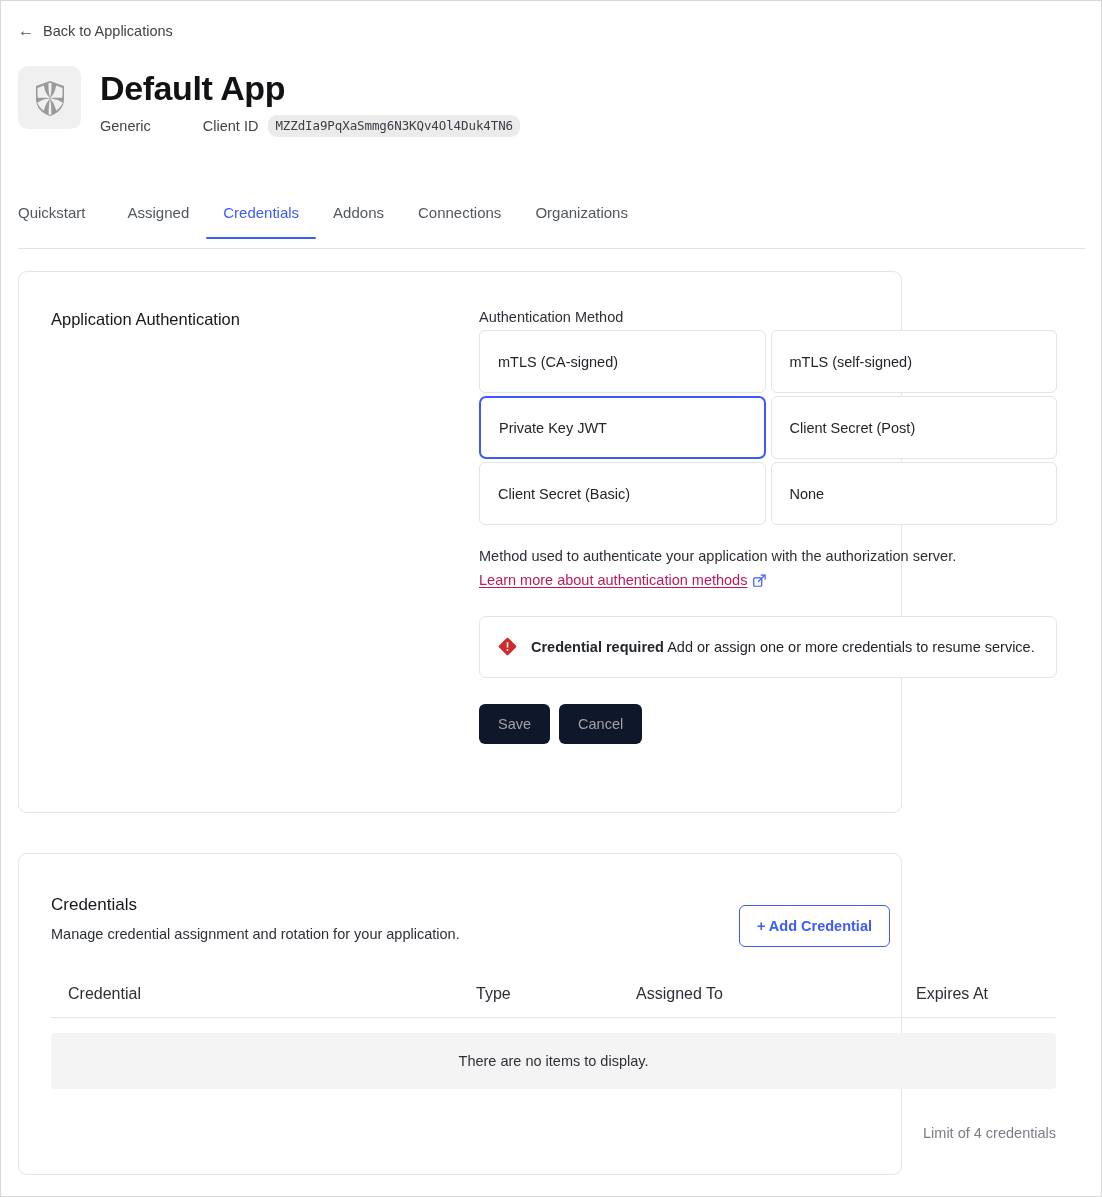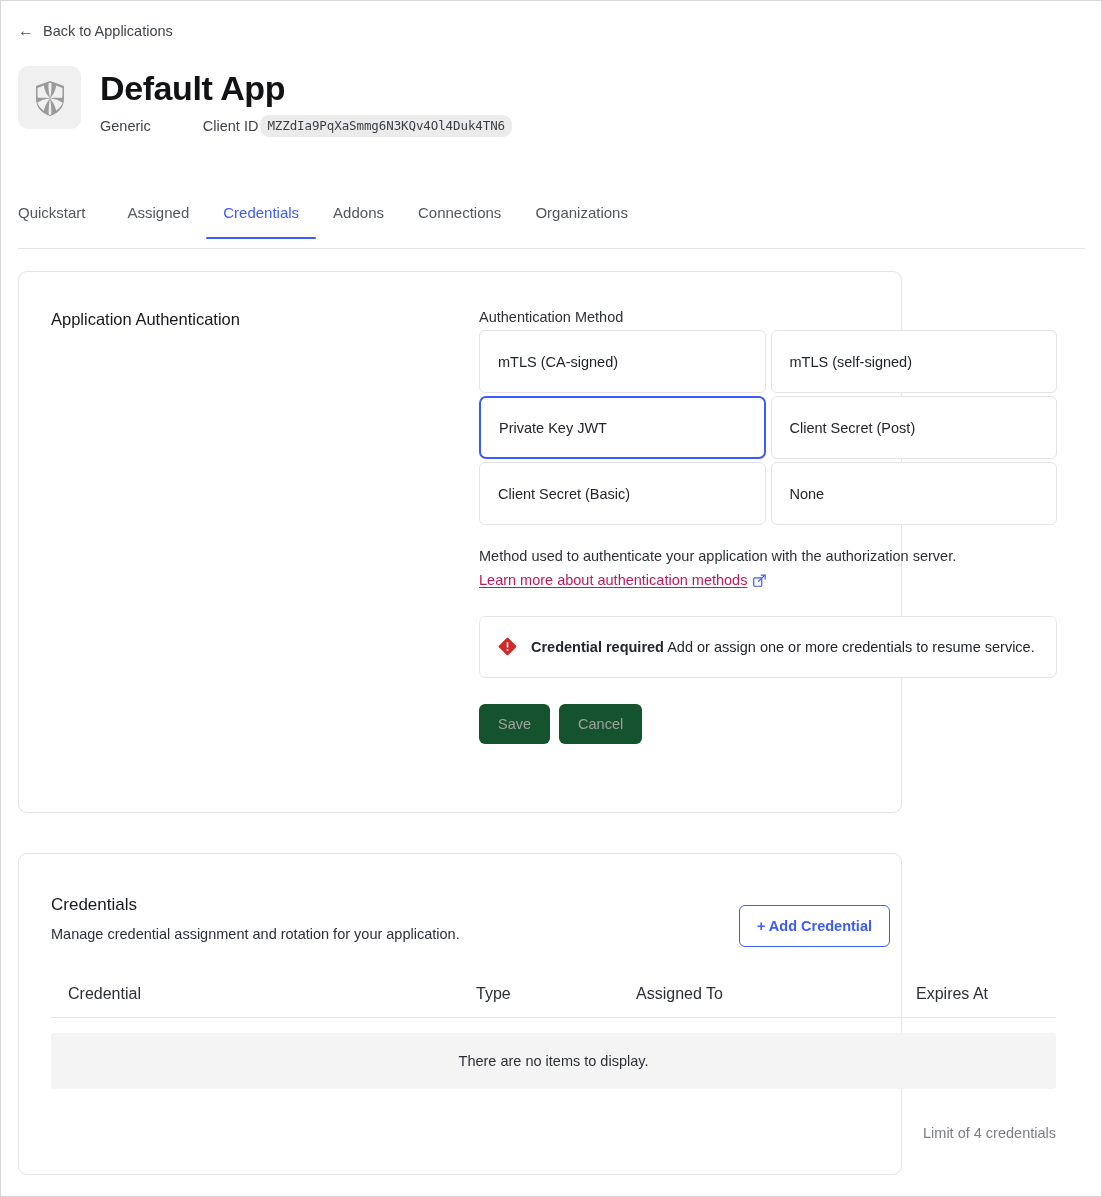--- a/index.html
+++ b/index.html
@@ -73,21 +73,21 @@
   }
   .app-subline {
     margin-top: 6px;
     display: flex;
     align-items: center;
     gap: 0;
     font-size: 14.5px;
     color: #3f444a;
   }
   .app-type { margin-right: 52px; }
-  .client-id-label { margin-right: 2px; }
+  .client-id-label { margin-right: 10px; }
   .client-id-value {
     font-family: "DejaVu Sans Mono", "Liberation Mono", monospace;
     font-size: 12.5px;
     background: #ebebeb;
     color: #3a3f45;
     border-radius: 9px;
     padding: 3px 7px 4px 7px;
     letter-spacing: -0.1px;
   }
 
@@ -226,21 +226,21 @@
     margin-top: 26px;
     display: flex;
     gap: 9px;
   }
   .btn-disabled {
     height: 40px;
     min-width: 70px;
     padding: 0 19px;
     border-radius: 6px;
     border: none;
-    background: #14532d;
+    background: #0f172a;
     color: #a1a1a1;
     font-size: 14.5px;
     font-family: inherit;
     cursor: default;
   }
 
   
   .cred-head {
     position: absolute;
     left: 32px;

